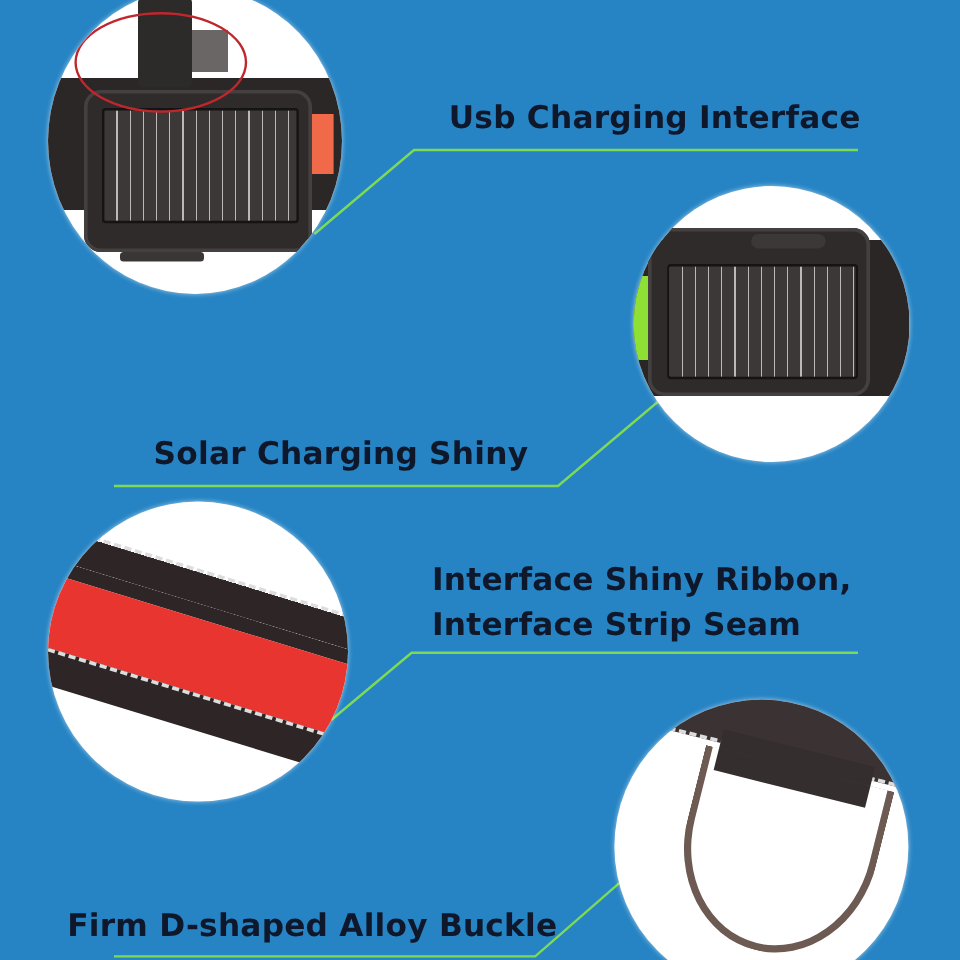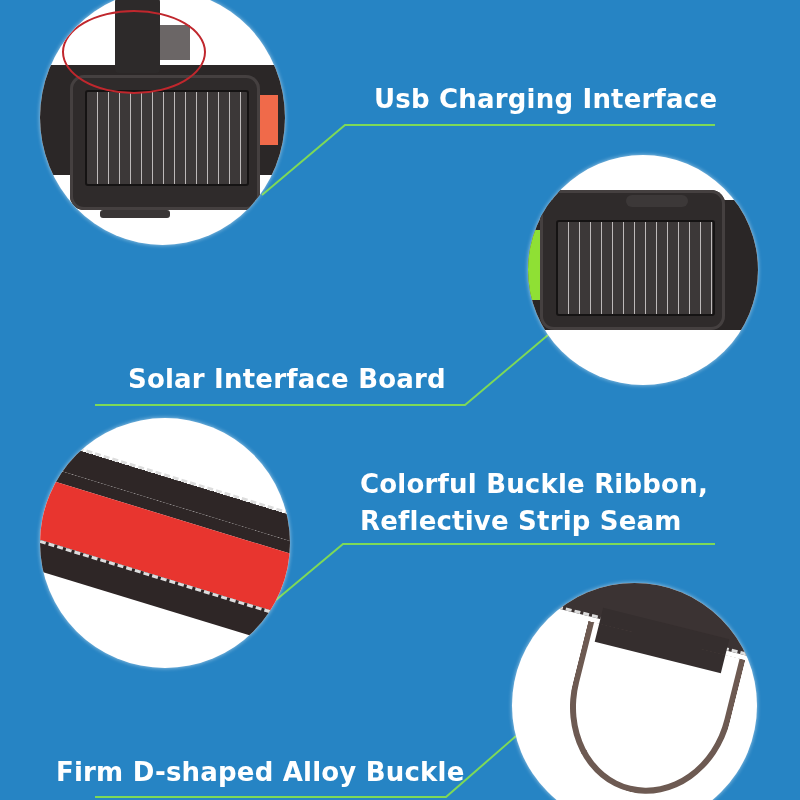--- a/index.html
+++ b/index.html
@@ -11,21 +11,21 @@
   }
   .circle {
     position: absolute;
     border-radius: 50%;
     background: #ffffff;
     overflow: hidden;
     box-shadow: 0 0 4px rgba(255,255,255,0.6);
   }
   .label {
     position: absolute;
-    color: #ffffff;
+    color: #0f172a;
     font-weight: bold;
     font-size: 26px;
     line-height: 34px;
     white-space: nowrap;
     letter-spacing: 0.2px;
   }
   svg.leaders { position: absolute; left: 0; top: 0; width: 800px; height: 800px; pointer-events: none; }
 
   
   #c1 { left: 40px; top: -10px; width: 245px; height: 255px; }
@@ -87,16 +87,16 @@
   </div>
 </div>
 
 <div class="circle" id="c4">
   <div style="position:absolute;left:40px;top:-10px;width:240px;height:60px;background:#3b3333;transform:rotate(14deg);border-bottom:3px dashed #ddd;"></div>
   <div style="position:absolute;left:85px;top:40px;width:130px;height:35px;background:#352e2e;transform:rotate(14deg);"></div>
   <div style="position:absolute;left:55px;top:55px;width:150px;height:150px;border:6px solid #6d5a52;border-top:none;border-radius:0 0 50% 50% / 0 0 60% 60%;transform:rotate(14deg);"></div>
 </div>
 
 <div class="label" style="left:374px;top:82px;">Usb Charging Interface</div>
-<div class="label" style="left:128px;top:362px;">Solar Interface Board</div>
-<div class="label" style="left:360px;top:467px;">Colorful Buckle Ribbon,</div>
-<div class="label" style="left:360px;top:504px;">Reflective Strip Seam</div>
+<div class="label" style="left:128px;top:362px;">Solar Charging Shiny</div>
+<div class="label" style="left:360px;top:467px;">Interface Shiny Ribbon,</div>
+<div class="label" style="left:360px;top:504px;">Interface Strip Seam</div>
 <div class="label" style="left:56px;top:755px;">Firm D-shaped Alloy Buckle</div>
 
 </body></html>

